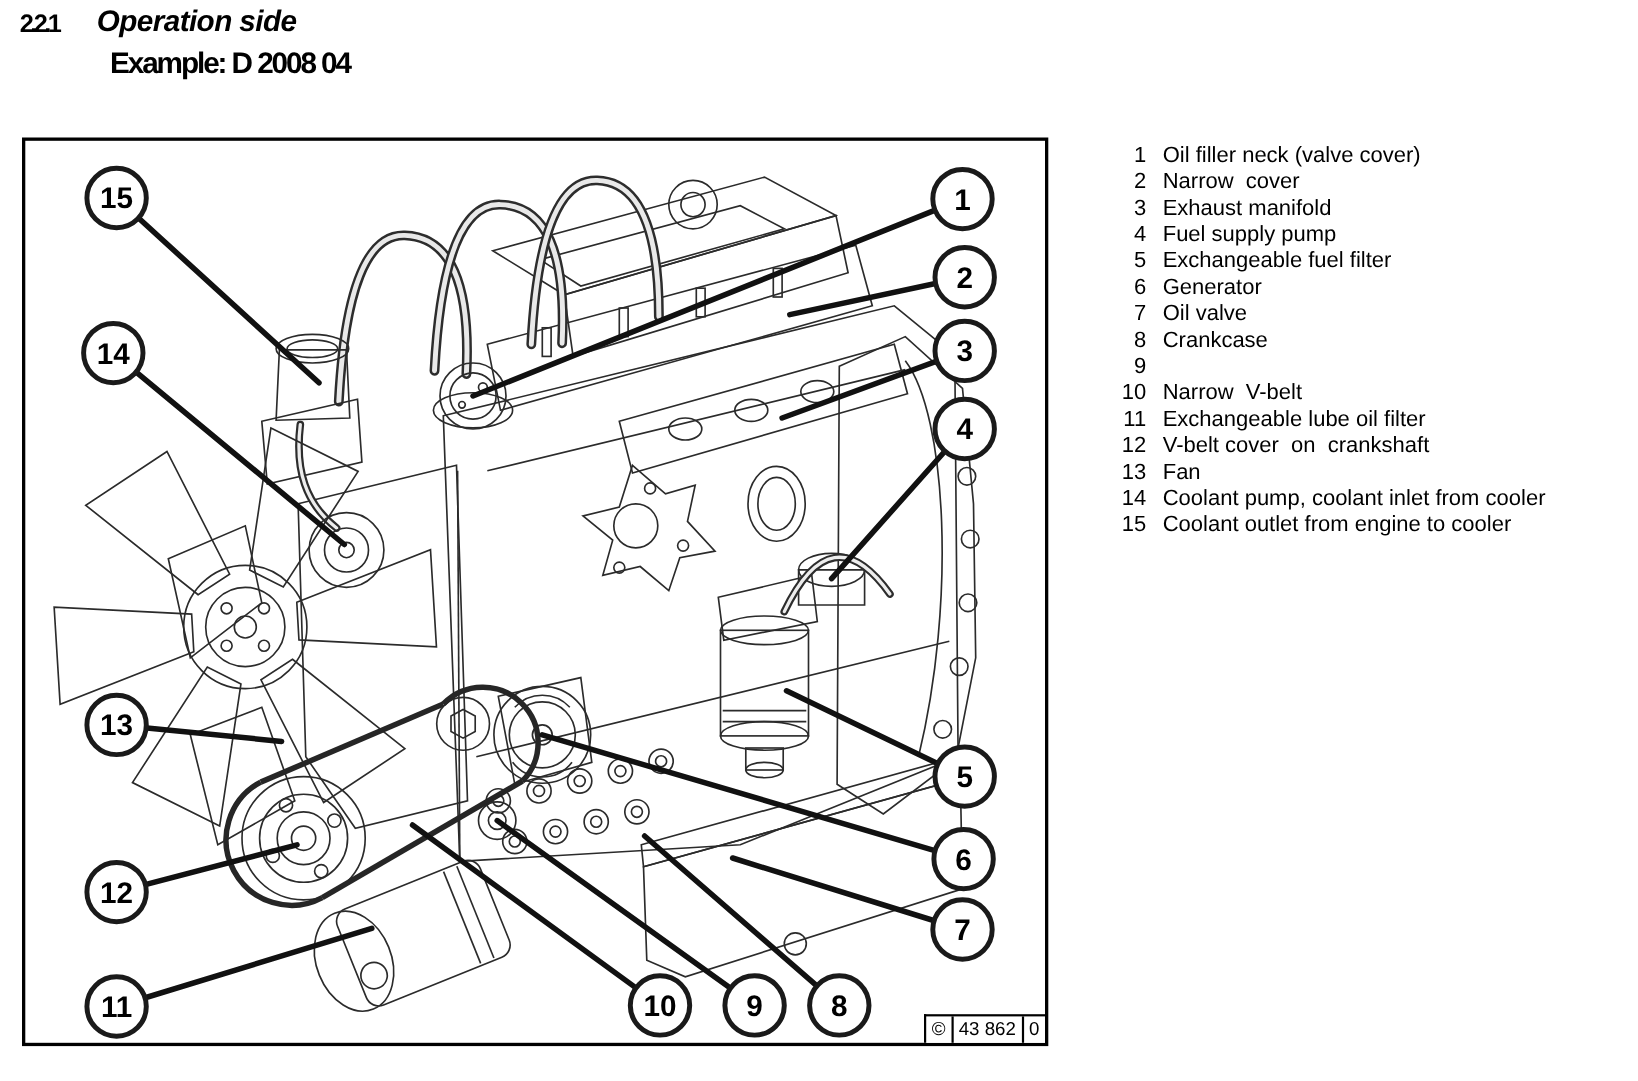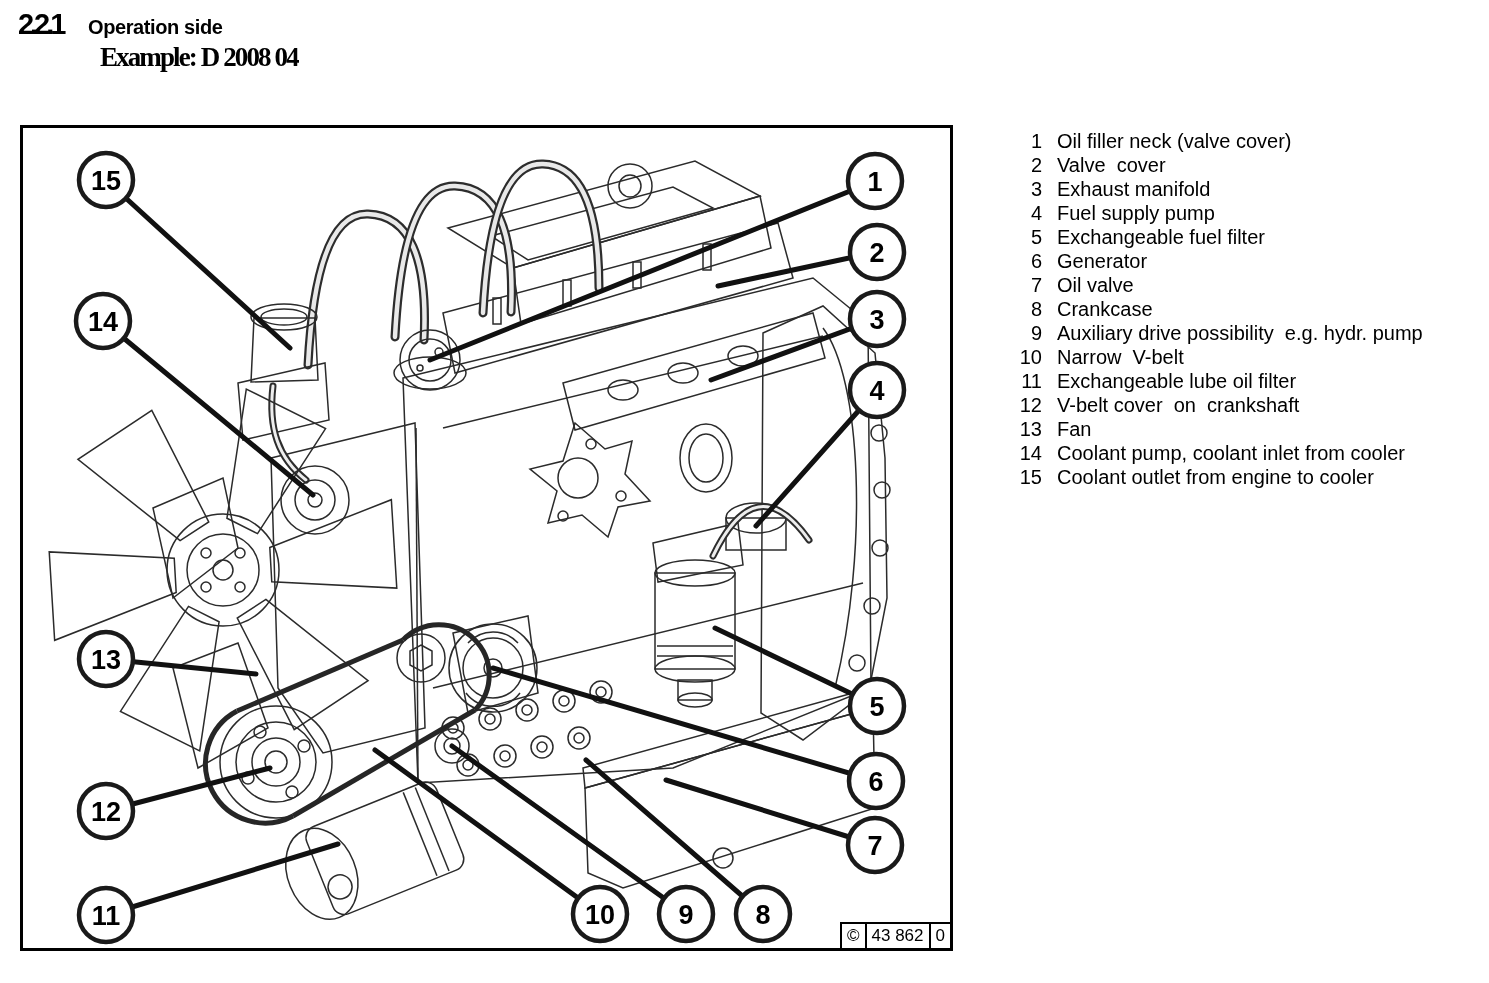--- a/index.html
+++ b/index.html
@@ -4,29 +4,29 @@
 <style>
   html,body{margin:0;padding:0;}
   body{
     width:1489px;height:983px;position:relative;background:#ffffff;
     font-family:"Liberation Sans","DejaVu Sans",sans-serif;color:#000;
     overflow:hidden;
   }
   
   .hdr-num{
     position:absolute;left:18px;top:8px;
-    font-size:29px;font-weight:bold;letter-spacing:-0.14em;white-space:pre;
+    font-size:23px;font-weight:bold;letter-spacing:-0.14em;white-space:pre;
   }
   .hdr-title{
-    position:absolute;left:88px;top:16px;
-    font-size:20px;font-weight:bold;letter-spacing:-0.02em;white-space:pre;
+    position:absolute;left:88px;top:4px;
+    font-size:27px;font-weight:bold;letter-spacing:-0.02em;white-space:pre;font-style:italic;
   }
   .hdr-sub{
     position:absolute;left:100px;top:42px;
-    font-size:27px;font-weight:bold;letter-spacing:-0.07em;white-space:pre;font-family:Liberation Serif, serif;
+    font-size:27px;font-weight:bold;letter-spacing:-0.07em;white-space:pre;
   }
   
   .figure-frame{
     position:absolute;left:20px;top:125px;width:933px;height:826px;
     border:3px solid #000;box-sizing:border-box;background:#fff;
   }
   .figure-frame svg{position:absolute;left:0;top:0;}
   
   .copy-box{
     position:absolute;right:0;bottom:0;display:flex;background:#fff;
@@ -358,21 +358,21 @@
   </div>
 </div>
 
 <div class="legend" id="legend-list">
     <div class="legend-row">
       <span class="legend-num">1</span>
       <span class="legend-label">Oil filler neck (valve cover)</span>
     </div>
     <div class="legend-row">
       <span class="legend-num">2</span>
-      <span class="legend-label">Valve  cover</span>
+      <span class="legend-label">Narrow  cover</span>
     </div>
     <div class="legend-row">
       <span class="legend-num">3</span>
       <span class="legend-label">Exhaust manifold</span>
     </div>
     <div class="legend-row">
       <span class="legend-num">4</span>
       <span class="legend-label">Fuel supply pump</span>
     </div>
     <div class="legend-row">
@@ -386,21 +386,20 @@
     <div class="legend-row">
       <span class="legend-num">7</span>
       <span class="legend-label">Oil valve</span>
     </div>
     <div class="legend-row">
       <span class="legend-num">8</span>
       <span class="legend-label">Crankcase</span>
     </div>
     <div class="legend-row">
       <span class="legend-num">9</span>
-      <span class="legend-label">Auxiliary drive possibility  e.g. hydr. pump</span>
     </div>
     <div class="legend-row">
       <span class="legend-num">10</span>
       <span class="legend-label">Narrow  V-belt</span>
     </div>
     <div class="legend-row">
       <span class="legend-num">11</span>
       <span class="legend-label">Exchangeable lube oil filter</span>
     </div>
     <div class="legend-row">

